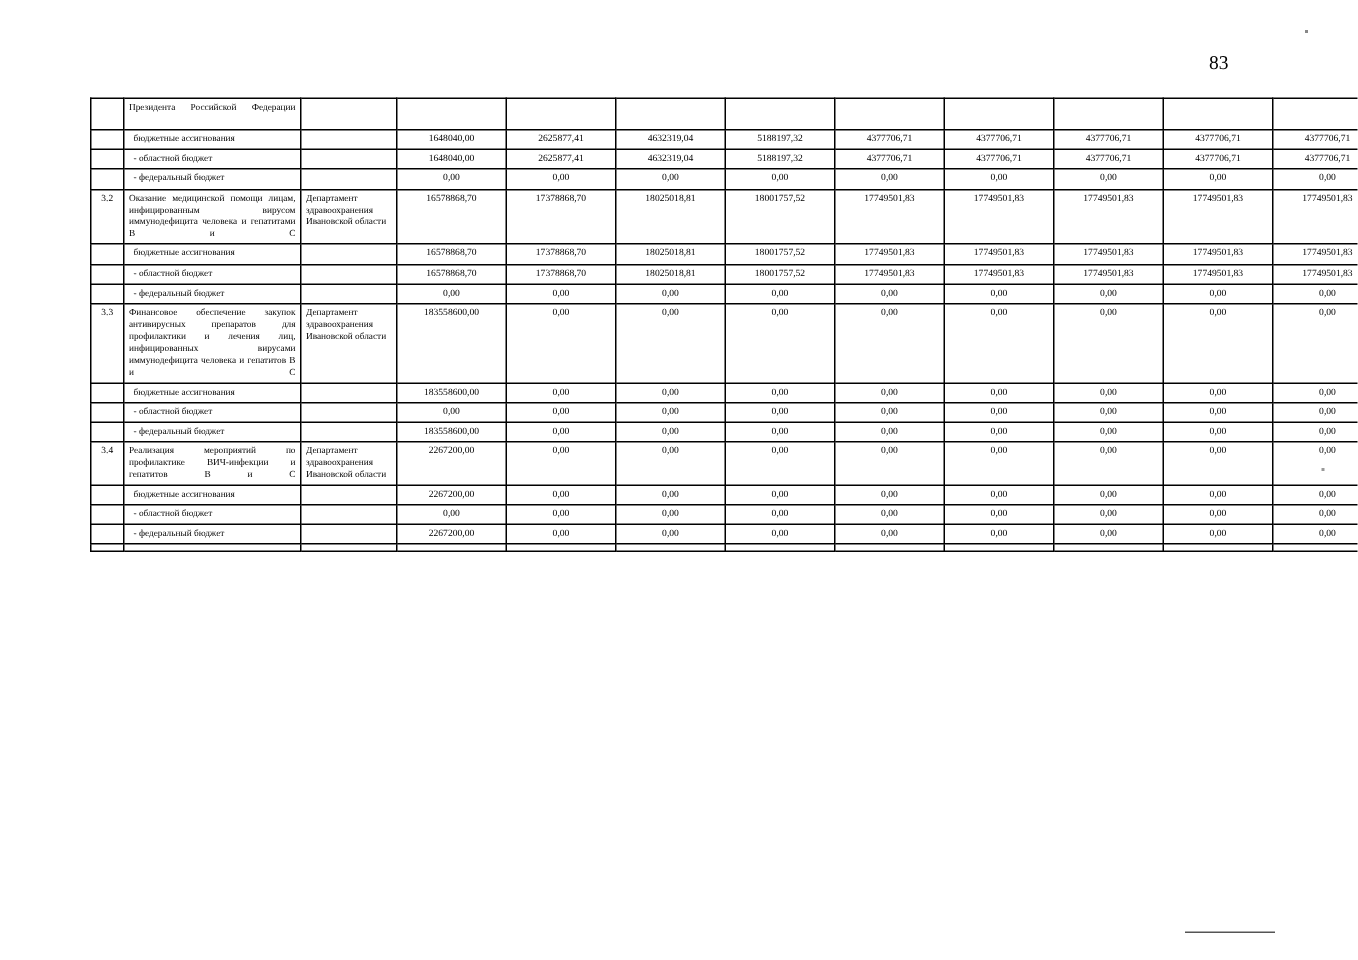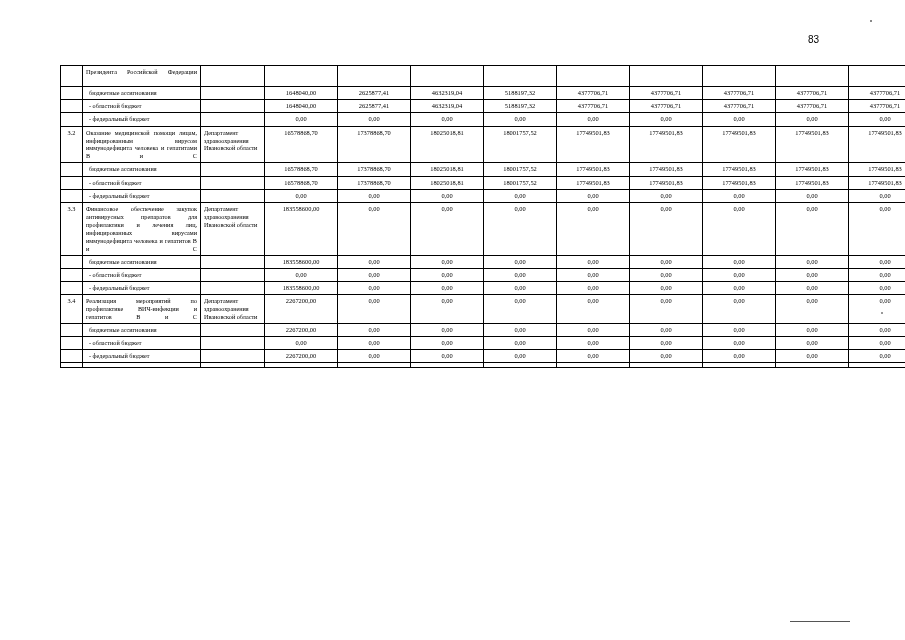--- a/index.html
+++ b/index.html
@@ -18,22 +18,22 @@
   .page {
     position: absolute;
     left: 0; top: 0;
     width: 905px;
     height: 640px;
   }
   .page-number {
     position: absolute;
     right: 86px;
     top: 34px;
-    font-size: 10px;
-    font-family: Liberation Sans, sans-serif;
+    font-size: 13px;
+    font-family: Liberation Serif, serif;
   }
   .corner-mark {
     position: absolute;
     width: 1px;
     height: 1px;
     background: #000;
   }
   .mark-tr { right: 33px; top: 20px; width: 2px; height: 2px; background:#888; }
   .mark-r  { right: 22px; top: 312px; width: 2px; height: 2px; background:#999; }
   .mark-br { right: 55px; bottom: 18px; width: 60px; height: 1px; background:#555; }

